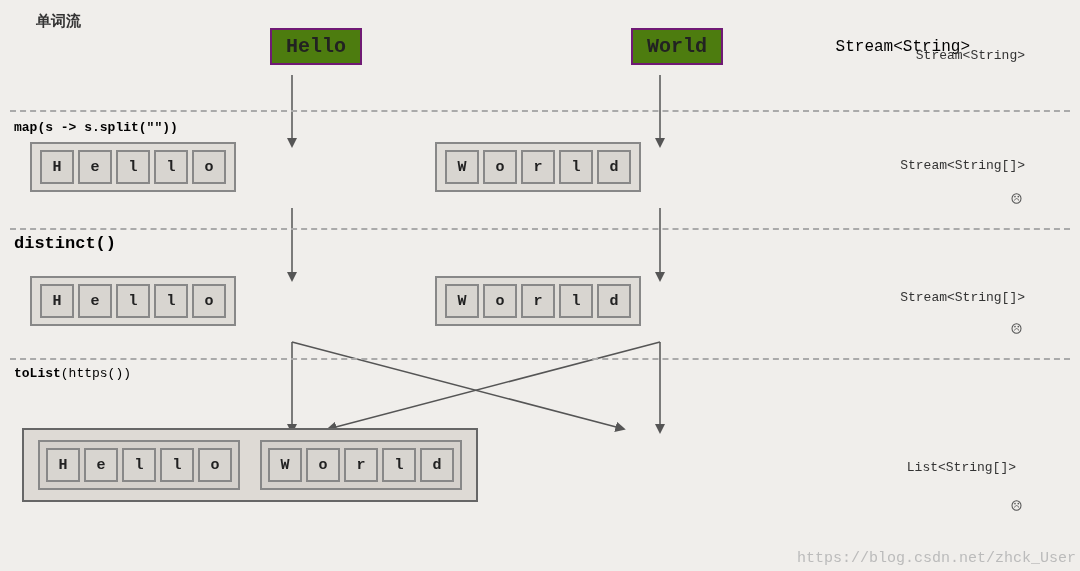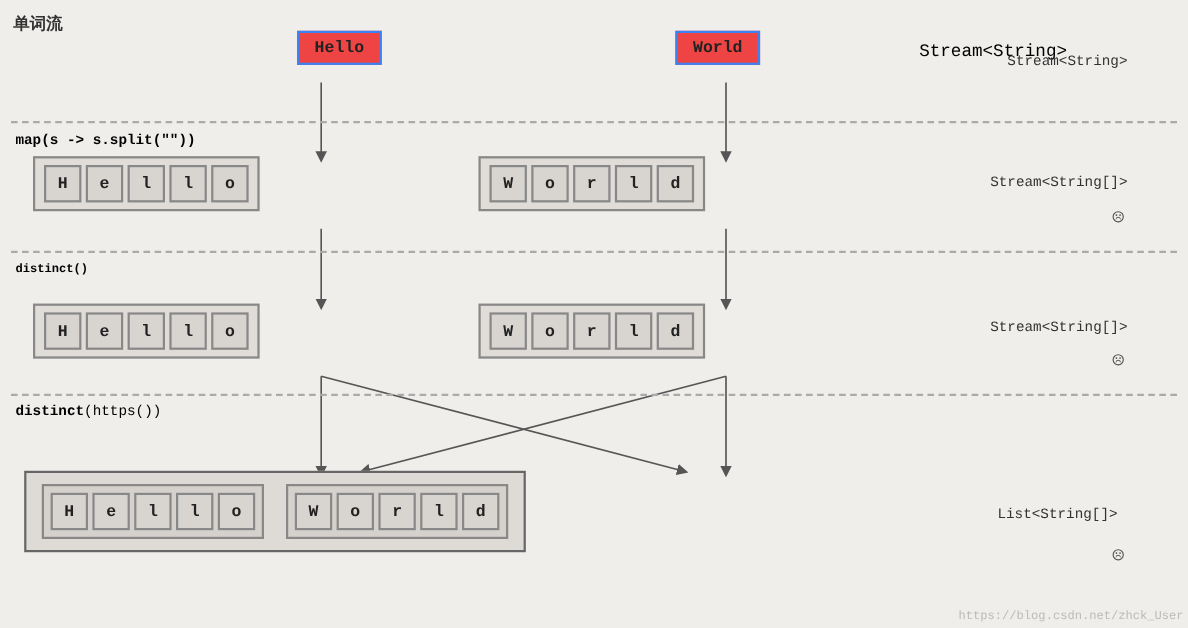--- a/index.html
+++ b/index.html
@@ -9,21 +9,21 @@
       width: 1080px;
       height: 571px;
       overflow: hidden;
       position: relative;
     }
 
     .page {
       background: #f0eeeb;
       width: 1080px;
       height: 571px;
-      padding: 12px 12px;
+      padding: 12px 36px;
       position: relative;
     }
 
     .title {
       font-size: 15px;
       font-weight: bold;
       color: #333;
       margin-bottom: 8px;
       font-family: 'SimHei', sans-serif;
     }
@@ -48,35 +48,35 @@
       align-items: center;
       justify-content: center;
       font-size: 15px;
       font-family: 'Courier New', monospace;
       color: #222;
       font-weight: bold;
     }
 
     
     .word-box {
-      border: 2px solid #3b82f6;
-      background: #ef4444;
+      border: 2px solid #701a75;
+      background: #4d7c0f;
       padding: 5px 14px;
-      font-size: 15px;
+      font-size: 20px;
       font-family: 'Courier New', monospace;
       font-weight: bold;
       color: #222;
       display: inline-block;
     }
 
     .watermark {
       position: absolute;
       bottom: 4px;
       right: 4px;
-      font-size: 11px;
+      font-size: 15px;
       color: #bbb;
       font-family: Liberation Mono, monospace;
     }
   </style>
 </head>
 <body>
 
 <div class="page">
   <div class="title">单词流</div>
 
@@ -104,21 +104,21 @@
       </marker>
     </defs>
   </svg>
 
   <div style="position:absolute; top:28px; left:30px; width:950px;">
 
     <div style="position:absolute; left:240px; top:0;">
       <div class="word-box">Hello</div>
     </div>
 
-    <div style="position:absolute; left:584px; top:0;">
+    <div style="position:absolute; left:601px; top:0;">
       <div class="word-box">World</div>
     </div>
 
     <div style="position:absolute; right:10px; top:10px;">Stream&lt;String&gt;</div>
   </div>
 
   <div style="position:absolute; top:110px; left:10px; right:10px; border-top:2px dashed #aaa;"></div>
 
   <div style="position:absolute; top:118px; left:14px;">
     <span style="font-size:13px;font-weight:bold;font-family:'Courier New',monospace;">map(s -&gt; s.split(""))</span>
@@ -144,21 +144,21 @@
     </div>
   </div>
 
   <div style="position:absolute; top:158px; right:55px; font-size:13px; font-family:'Courier New',monospace; color:#333;">Stream&lt;String[]&gt;</div>
 
   <div style="position:absolute; top:188px; right:58px; font-size:18px; color:#555;">☹</div>
 
   <div style="position:absolute; top:228px; left:10px; right:10px; border-top:2px dashed #aaa;"></div>
 
   <div style="position:absolute; top:234px; left:14px;">
-    <span style="font-size:11px;font-weight:bold;font-family:'Courier New',monospace;">distinct()</span>
+    <span style="font-size:17px;font-weight:bold;font-family:'Courier New',monospace;">distinct()</span>
   </div>
 
   <div style="position:absolute; top:276px; left:30px;">
     <div class="outer-box">
       <div class="letter-box">H</div>
       <div class="letter-box">e</div>
       <div class="letter-box">l</div>
       <div class="letter-box">l</div>
       <div class="letter-box">o</div>
     </div>
@@ -174,21 +174,21 @@
     </div>
   </div>
 
   <div style="position:absolute; top:290px; right:55px; font-size:13px; font-family:'Courier New',monospace; color:#333;">Stream&lt;String[]&gt;</div>
 
   <div style="position:absolute; top:318px; right:58px; font-size:18px; color:#555;">☹</div>
 
   <div style="position:absolute; top:358px; left:10px; right:10px; border-top:2px dashed #aaa;"></div>
 
   <div style="position:absolute; top:364px; left:14px;">
-    <span style="font-size:13px;font-weight:bold;font-family:'Courier New',monospace;"><span style="font-weight:bold;">distinct</span><span style="font-weight:normal;">(https())</span></span>
+    <span style="font-size:13px;font-weight:bold;font-family:'Courier New',monospace;"><span style="font-weight:bold;">toList</span><span style="font-weight:normal;">(https())</span></span>
   </div>
 
   <div style="position:absolute; top:428px; left:22px; border:2px solid #666; background:#dedad5; padding:10px 14px; display:flex; gap:20px; align-items:center;">
 
     <div style="display:flex; gap:4px; border:2px solid #888; padding:6px; background:#d5d1cc;">
       <div class="letter-box">H</div>
       <div class="letter-box">e</div>
       <div class="letter-box">l</div>
       <div class="letter-box">l</div>
       <div class="letter-box">o</div>

